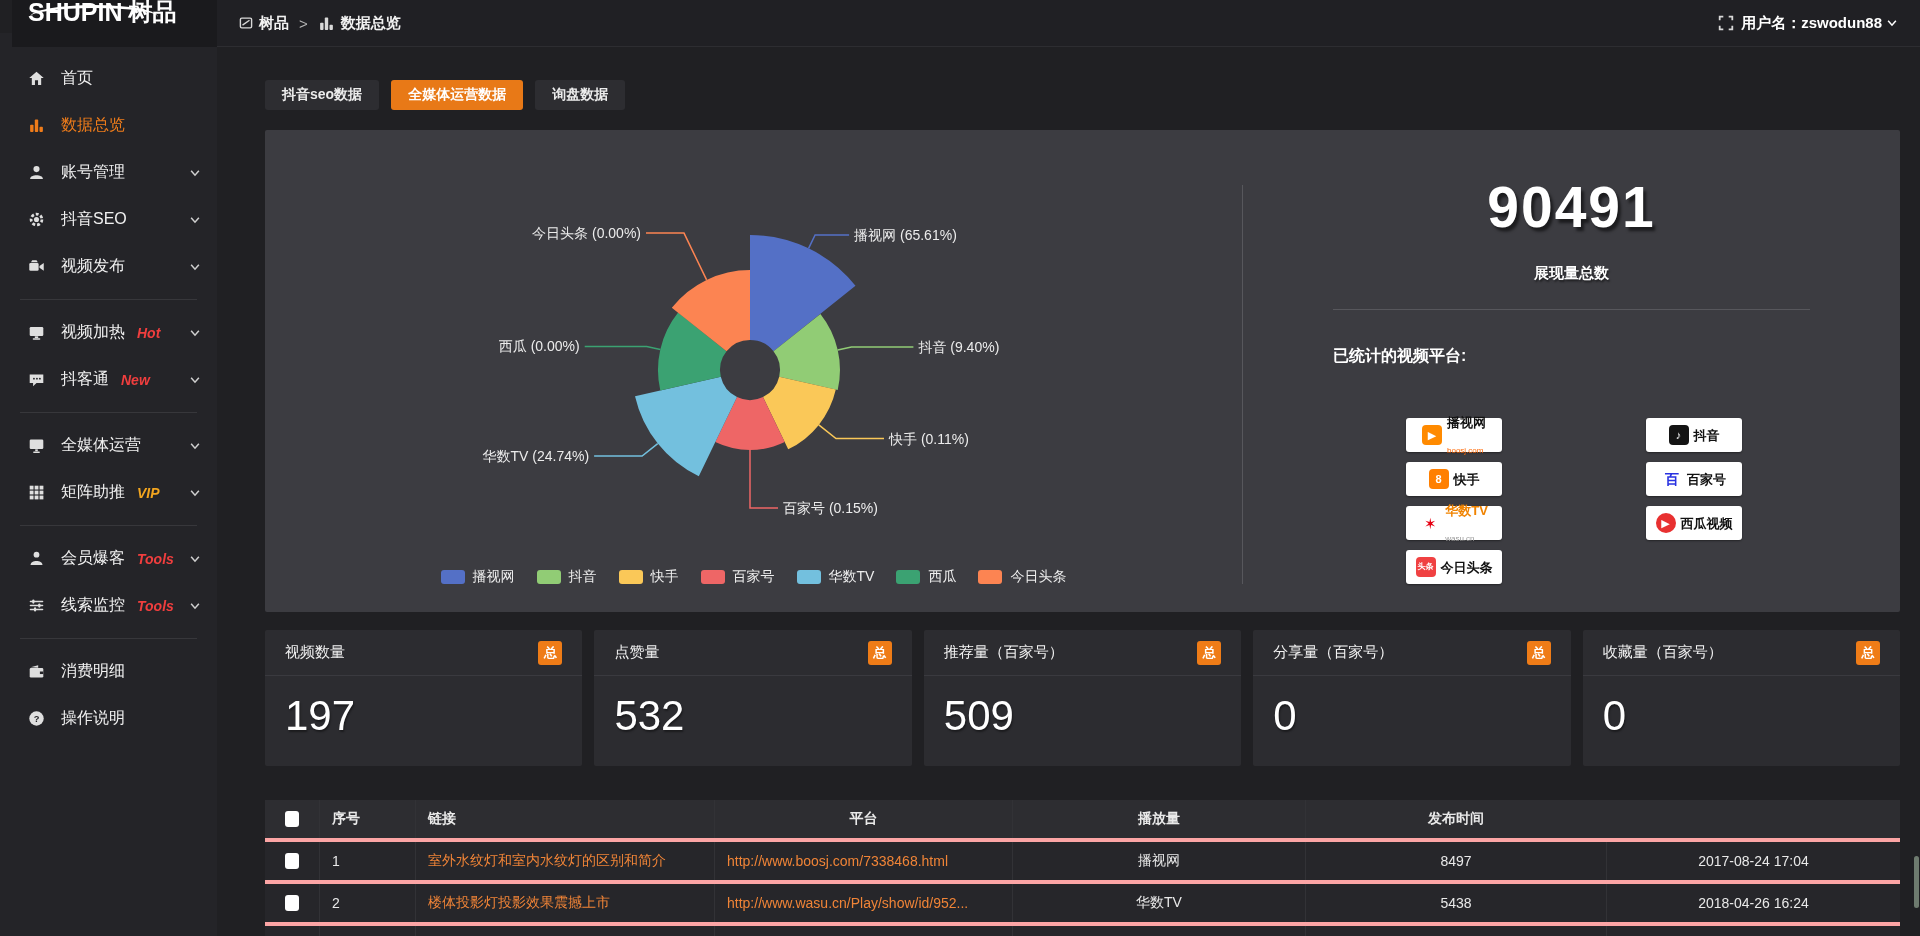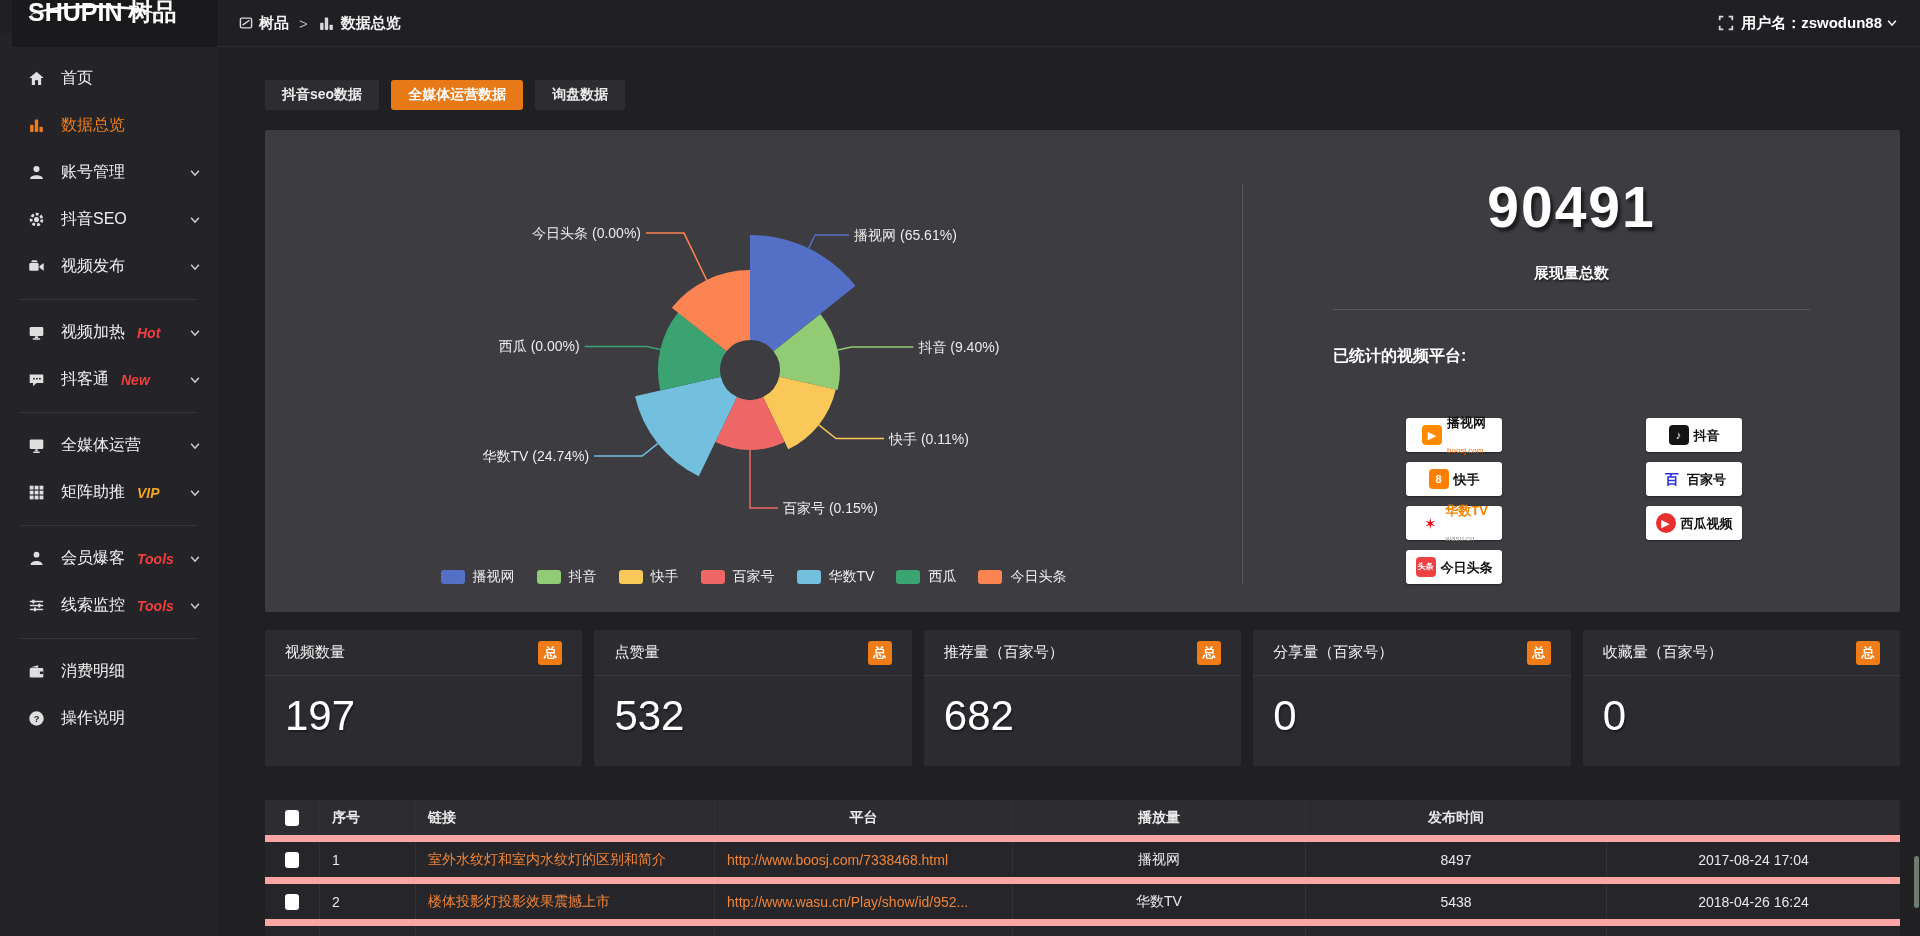--- a/index.html
+++ b/index.html
@@ -66,21 +66,21 @@
   .cards{display:flex;gap:12px;margin-top:18px;width:1635px;}
   .card{flex:1;height:136px;background:#2c2c30;border-radius:2px;}
   .card-head{height:46px;display:flex;align-items:center;justify-content:space-between;
              padding:0 20px;border-bottom:1px solid #3a3a3f;font-size:15px;color:#f2f2f2;}
   .badge-total{width:24px;height:24px;background:#ef7c17;border-radius:3px;display:grid;place-items:center;
                font-size:13px;font-weight:bold;color:#fff;}
   .card-value{padding:16px 20px 0;font-size:42px;color:#fff;text-shadow:1px 2px 2px rgba(0,0,0,.4);}
   
   .vtable{margin-top:34px;width:1635px;background:#26262a;}
   .trow{display:grid;grid-template-columns:54px 96px 299px 298px 293px 301px 1fr;height:42px;
-        align-items:center;border-bottom:7px solid #fca5a5;font-size:14px;color:#e9e9e9;}
+        align-items:center;border-bottom:4px solid #fca5a5;font-size:14px;color:#e9e9e9;}
   .trow.head{background:#2d2d31;font-weight:bold;}
   .trow>div{height:100%;display:flex;align-items:center;border-left:1px solid #323236;padding:0 12px;overflow:hidden;white-space:nowrap;}
   .trow>div:first-child{border-left:none;}
   .trow>div.center{justify-content:center;}
   .cb{width:14px;height:16px;background:#fff;border-radius:3px;margin-left:8px;cursor:pointer;flex:0 0 auto;}
   .link{color:#f08437;cursor:pointer;text-overflow:ellipsis;overflow:hidden;}
   .scroll-thumb{position:absolute;right:1px;top:856px;width:5px;height:52px;background:#7d8c7d;
                 border-radius:3px;opacity:.85;}
   svg{display:block;}
 </style>
@@ -476,21 +476,21 @@
             <span>点赞量</span>
             <span class="badge-total">总</span>
           </div>
           <div class="card-value">532</div>
         </div>
         <div class="card">
           <div class="card-head">
             <span>推荐量（百家号）</span>
             <span class="badge-total">总</span>
           </div>
-          <div class="card-value">682</div>
+          <div class="card-value">509</div>
         </div>
         <div class="card">
           <div class="card-head">
             <span>分享量（百家号）</span>
             <span class="badge-total">总</span>
           </div>
           <div class="card-value">0</div>
         </div>
         <div class="card">
           <div class="card-head">

